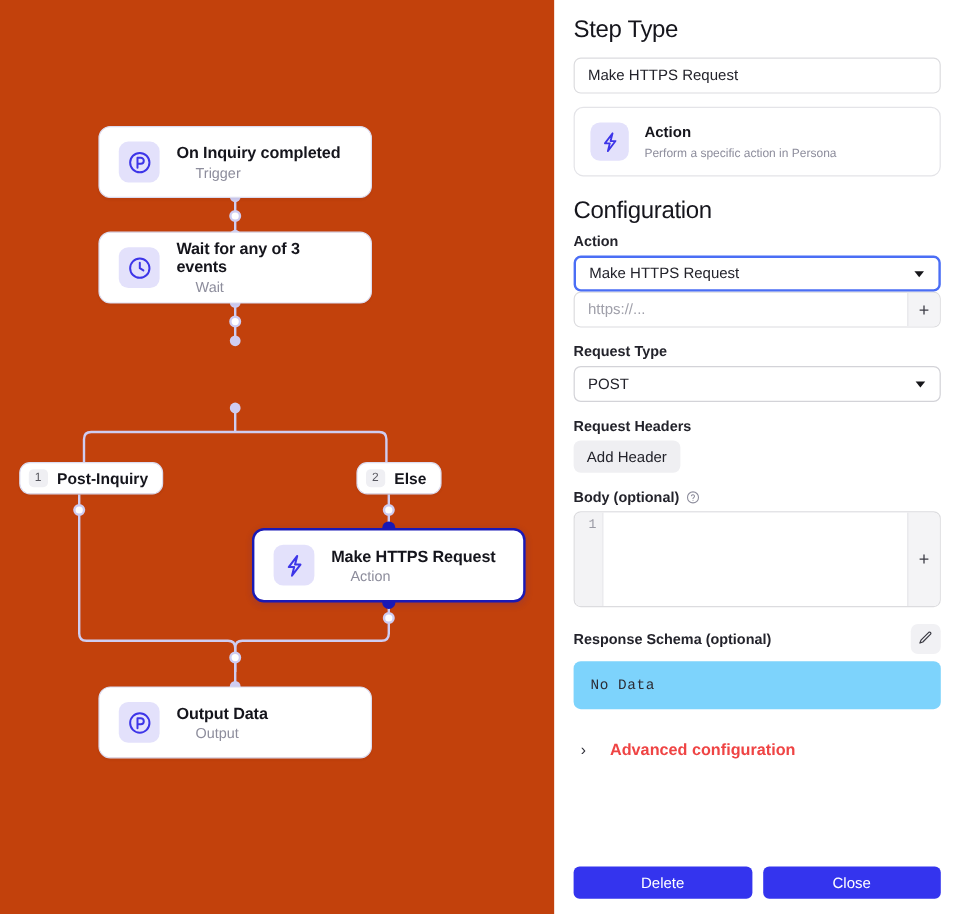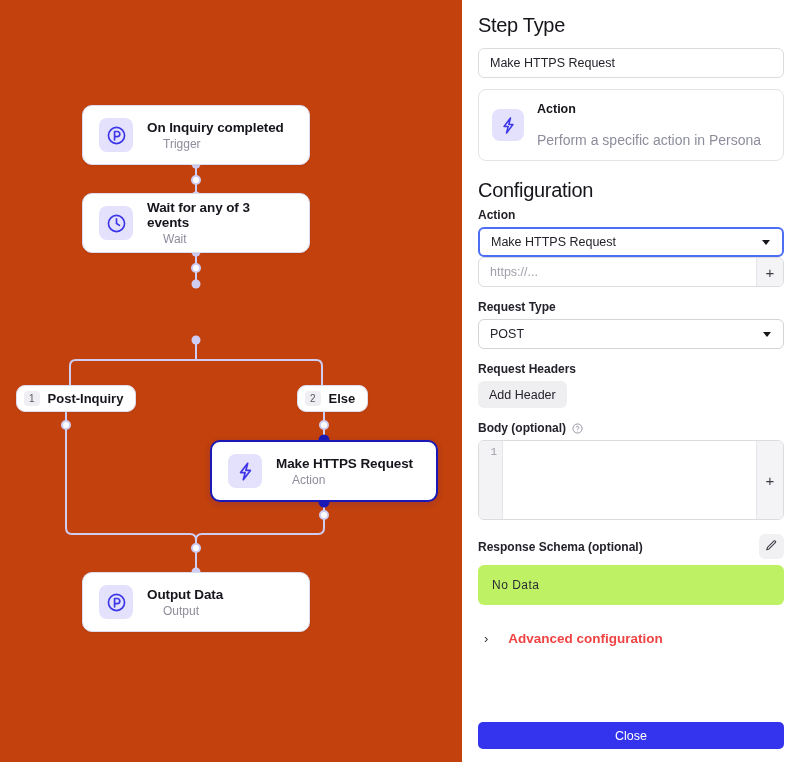--- a/index.html
+++ b/index.html
@@ -96,21 +96,21 @@
   .type-card {
     margin-top: 11px;
     border: 1px solid #e4e4e8;
     border-radius: 8px;
     padding: 12px 13px;
     display: flex; align-items: center; gap: 13px;
     background: #fff;
   }
   .type-card .node-icon { width: 32px; height: 32px; flex: 0 0 32px; }
   .type-title { font-size: 12.5px; font-weight: 700; color: #15151c; }
-  .type-desc { font-size: 14px; color: #8d8d9c; margin-top: 16px; }
+  .type-desc { font-size: 10px; color: #8d8d9c; margin-top: 6px; }
 
   .flabel { font-size: 12px; font-weight: 700; color: #23232b; margin: 13px 0 5px; display: flex; align-items: center; gap: 6px; }
   .flabel.first { margin-top: 6px; }
 
   .select {
     height: 30px;
     border: 1px solid #d3d3d8;
     border-radius: 6px;
     background: #fff;
     display: flex; align-items: center;
@@ -184,26 +184,26 @@
   }
 
   .row-between { display: flex; align-items: center; justify-content: space-between; margin-top: 14px; }
   .icon-sq {
     width: 25px; height: 25px;
     background: #f1f1f4; border-radius: 6px; border: none;
     display: flex; align-items: center; justify-content: center;
   }
   .nodata {
     margin-top: 6px;
-    background: #bef264;
+    background: #7dd3fc;
     border-radius: 6px;
     height: 40px;
     display: flex; align-items: center;
     padding: 0 14px;
-    font-family: Liberation Sans, sans-serif;
+    font-family: Liberation Mono, monospace;
     font-size: 12px; color: #2c2c34;
     letter-spacing: .5px;
     text-align: right;
   }
 
   .advanced {
     display: flex; align-items: center; gap: 20px;
     margin-top: 26px; padding-left: 6px;
   }
   .chev { color: #30303a; font-size: 13px; }
@@ -402,16 +402,17 @@
       </button>
     </div>
     <div class="nodata">No Data</div>
 
     <div class="advanced">
       <span class="chev">›</span>
       <span class="adv-label">Advanced configuration</span>
     </div>
 
     <div class="footer">
+      <button class="pbtn">Delete</button>
       <button class="pbtn">Close</button>
     </div>
   </div>
 </div>
 
 </body></html>

